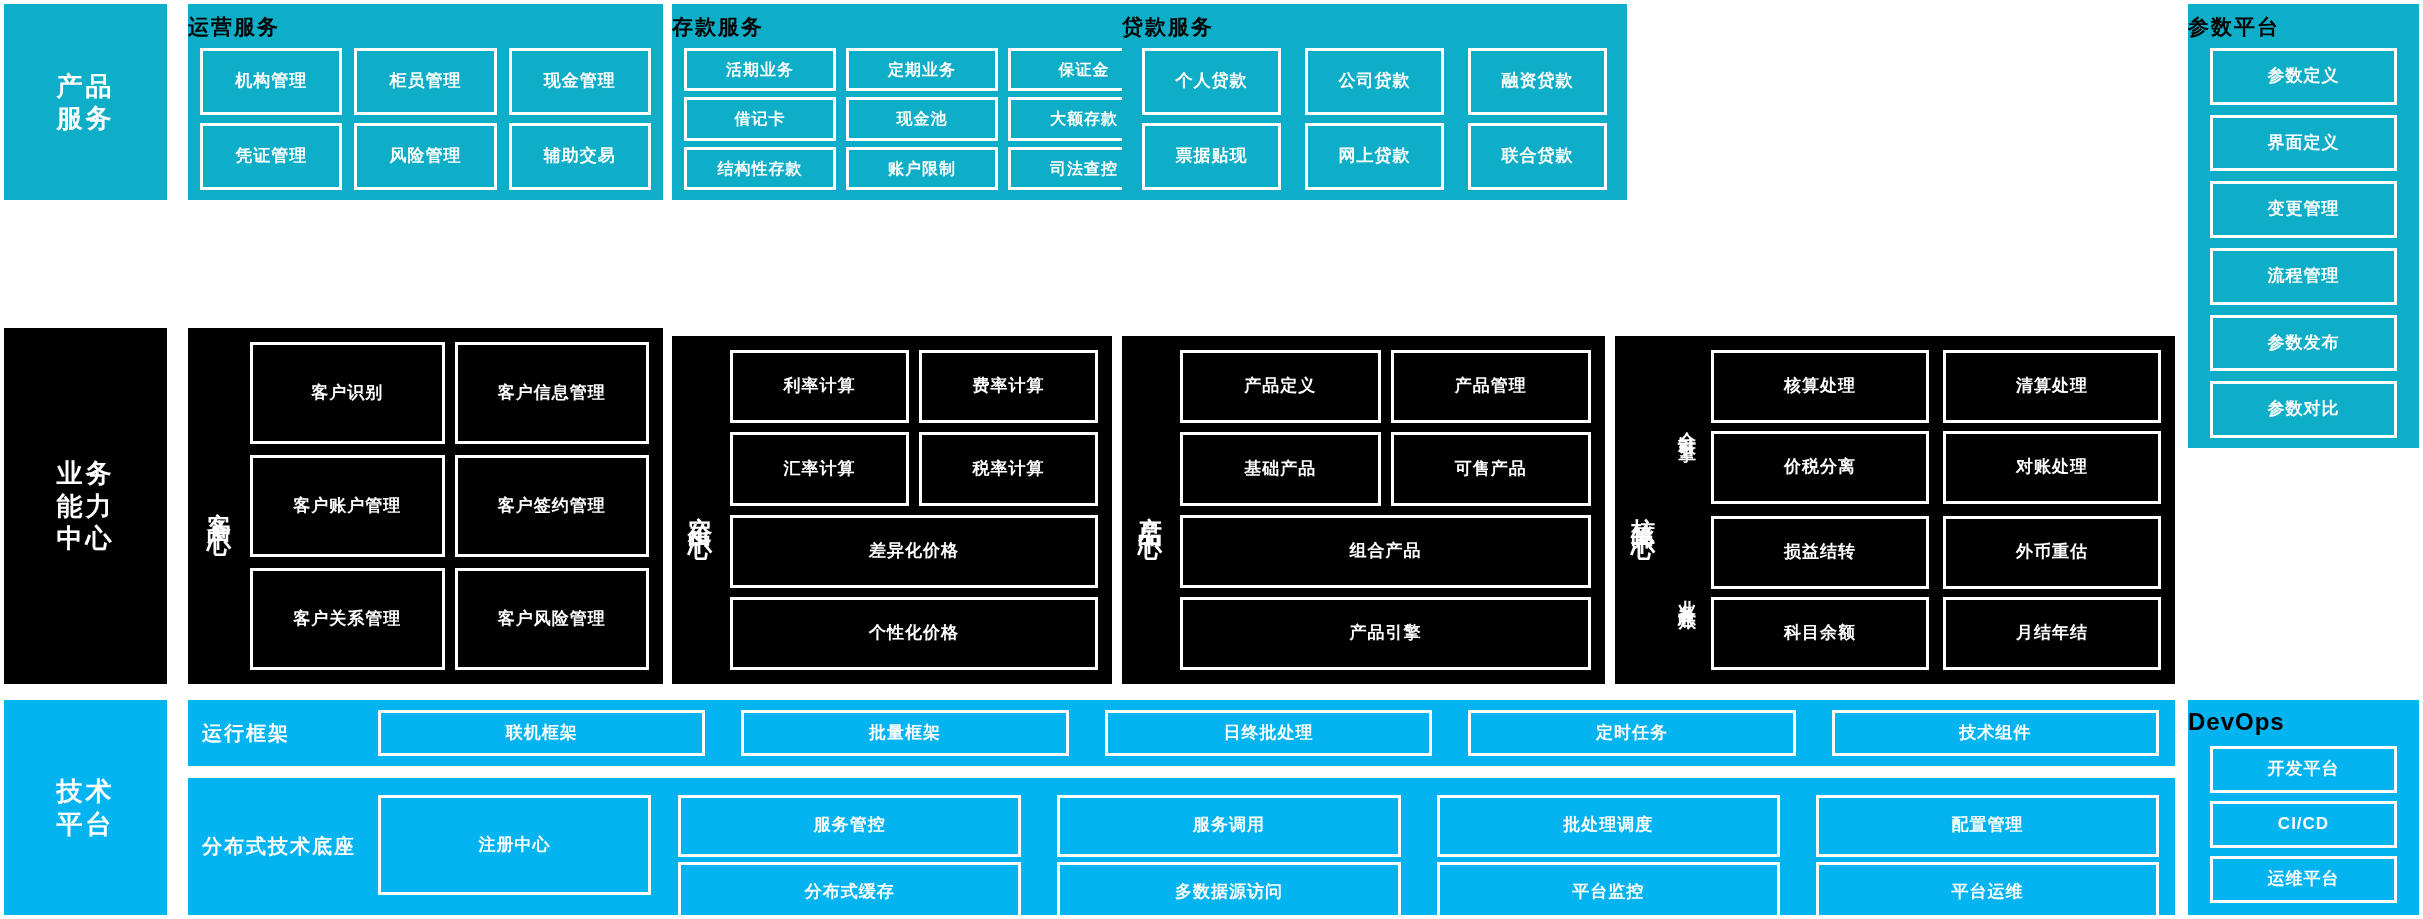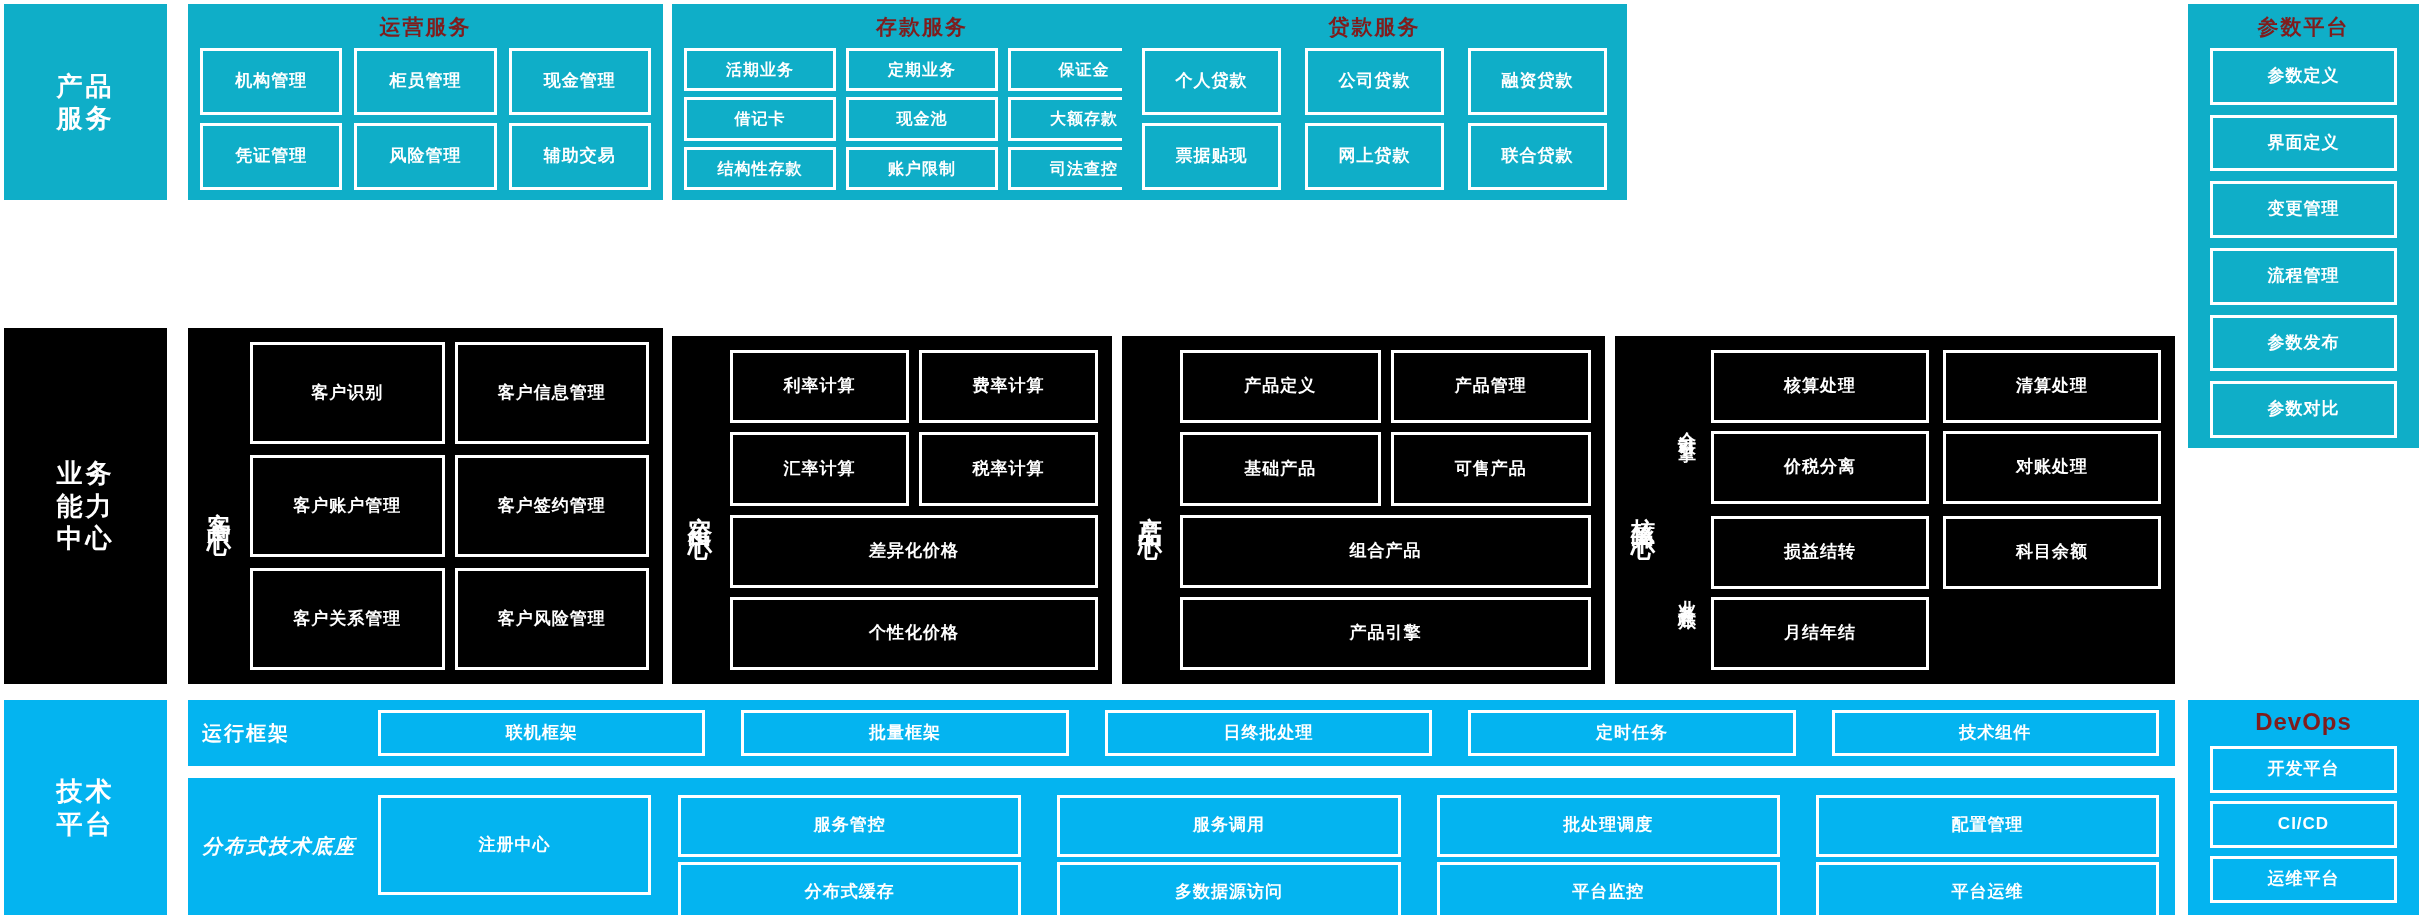--- a/index.html
+++ b/index.html
@@ -11,21 +11,21 @@
   }
   .canvas{position:relative;width:2423px;height:919px;background:#fff;}
 
   
   .panel{position:absolute;box-sizing:border-box;}
   .teal{background:#0FAEC8;}
   .gray{background:#000000;}
   .cyan{background:#04B4F0;}
 
   .panel-title{
-    text-align:center;font-weight:bold;color:#7f1d1d;
+    text-align:left;font-weight:bold;color:#000000;
     letter-spacing:2px;
   }
   .tile{
     box-sizing:border-box;
     border:3px solid #ffffff;
     display:flex;align-items:center;justify-content:center;
     text-align:center;
     font-weight:bold;color:#ffffff;
     letter-spacing:1px;
     line-height:1.1;
@@ -170,41 +170,42 @@
     <div style="position:absolute;left:96px;right:14px;top:14px;height:154px;display:grid;grid-template-columns:1fr 1fr;grid-template-rows:1fr 1fr;gap:8px 14px;">
       <div class="tile" style="font-size:17px">核算处理</div>
       <div class="tile" style="font-size:17px">清算处理</div>
       <div class="tile" style="font-size:17px">价税分离</div>
       <div class="tile" style="font-size:17px">对账处理</div>
     </div>
 
     <div class="vlabel" style="position:absolute;left:54px;top:180px;height:154px;width:36px;font-size:18px;letter-spacing:4px;">业务总账</div>
     <div style="position:absolute;left:96px;right:14px;top:180px;height:154px;display:grid;grid-template-columns:1fr 1fr;grid-template-rows:1fr 1fr;gap:8px 14px;">
       <div class="tile" style="font-size:17px">损益结转</div>
+      <div class="tile" style="font-size:17px">外币重估</div>
       <div class="tile" style="font-size:17px">科目余额</div>
       <div class="tile" style="font-size:17px">月结年结</div>
     </div>
   </div>
 
   <div class="panel cyan rowlabel" id="r3-label" style="left:4px;top:700px;width:163px;height:215px;font-size:26px;">技术
 平台</div>
 
   <div class="panel cyan" style="left:188px;top:700px;width:1987px;height:66px;">
     <div class="sidelabel" style="position:absolute;left:14px;top:0;bottom:0;width:170px;font-size:20px;">运行框架</div>
     <div style="position:absolute;left:190px;right:16px;top:10px;bottom:10px;display:grid;grid-template-columns:repeat(5,1fr);gap:0 36px;">
       <div class="tile" style="font-size:17px">联机框架</div>
       <div class="tile" style="font-size:17px">批量框架</div>
       <div class="tile" style="font-size:17px">日终批处理</div>
       <div class="tile" style="font-size:17px">定时任务</div>
       <div class="tile" style="font-size:17px">技术组件</div>
     </div>
   </div>
 
   <div class="panel cyan" style="left:188px;top:778px;width:1987px;height:137px;">
-    <div class="sidelabel" style="position:absolute;left:14px;top:0;bottom:0;width:180px;font-size:20px;font-style:italic;">分布式技术底座</div>
+    <div class="sidelabel" style="position:absolute;left:14px;top:0;bottom:0;width:180px;font-size:20px;">分布式技术底座</div>
 
     <div class="tile" style="position:absolute;left:190px;top:17px;width:273px;height:100px;font-size:17px;">注册中心</div>
 
     <div style="position:absolute;left:490px;right:16px;top:17px;height:128px;display:grid;grid-template-columns:repeat(4,1fr);grid-template-rows:1fr 1fr;gap:5px 36px;">
       <div class="tile" style="font-size:17px">服务管控</div>
       <div class="tile" style="font-size:17px">服务调用</div>
       <div class="tile" style="font-size:17px">批处理调度</div>
       <div class="tile" style="font-size:17px">配置管理</div>
       <div class="tile" style="font-size:17px">分布式缓存</div>
       <div class="tile" style="font-size:17px">多数据源访问</div>

